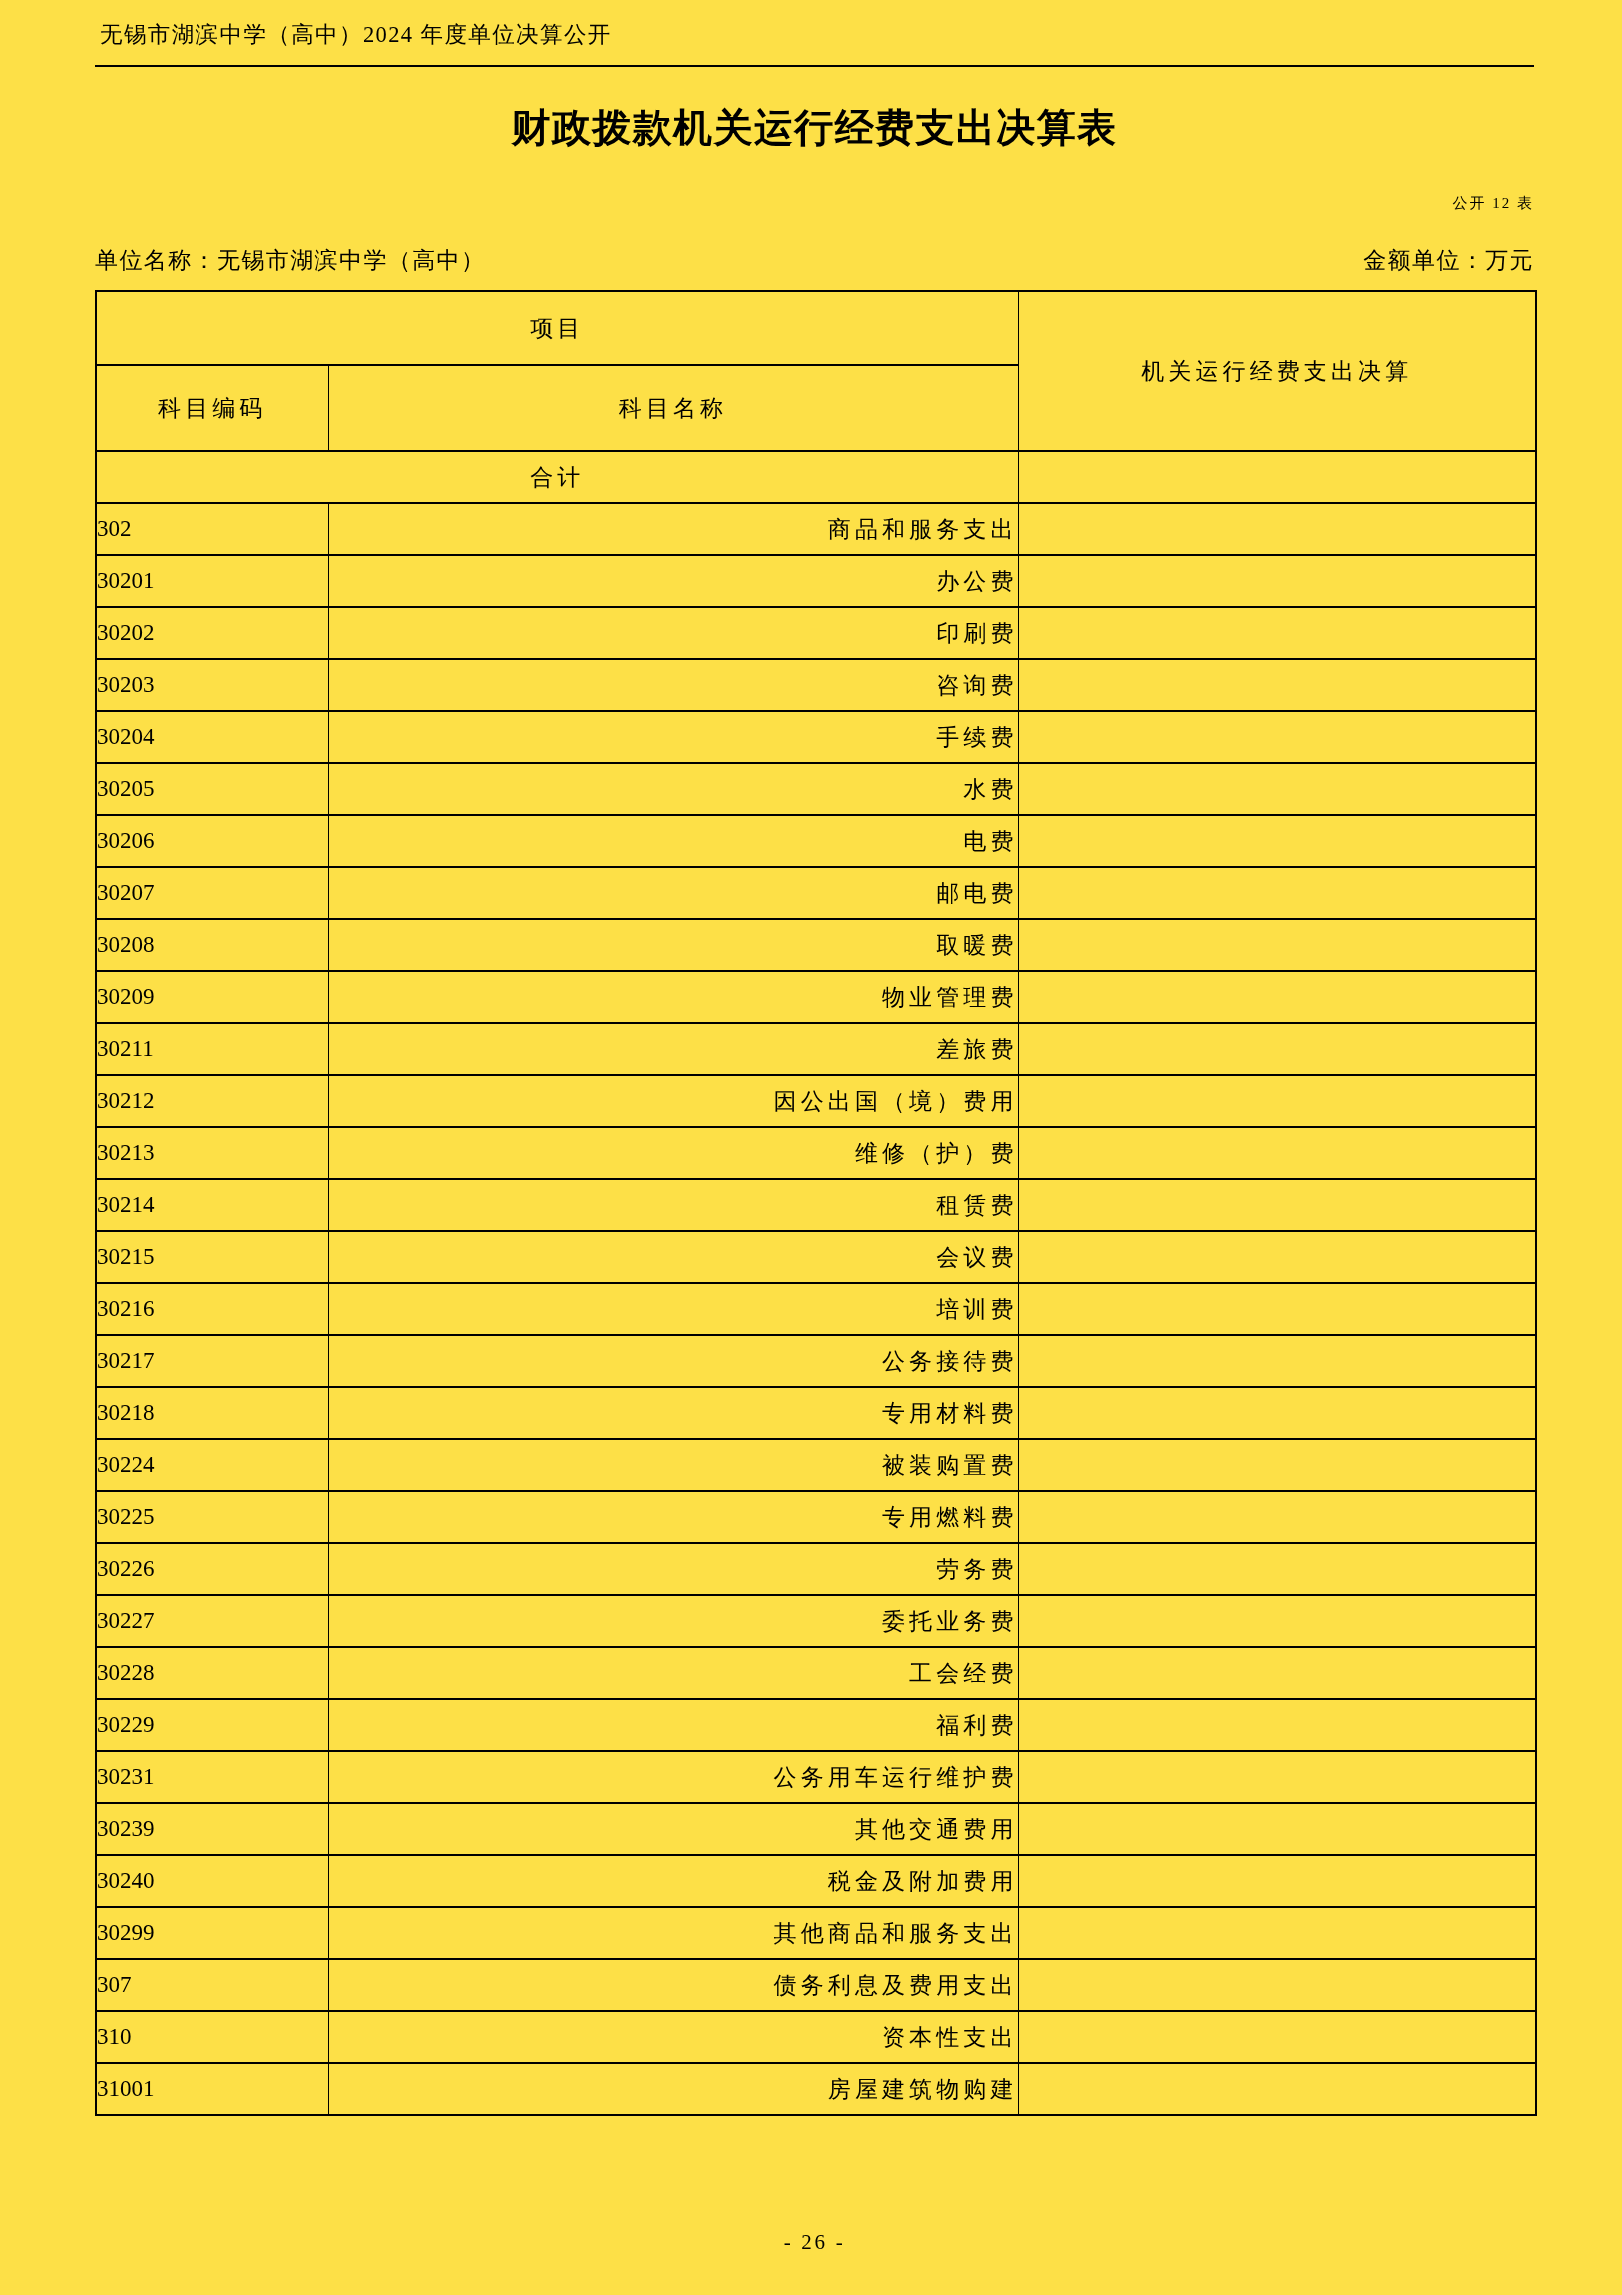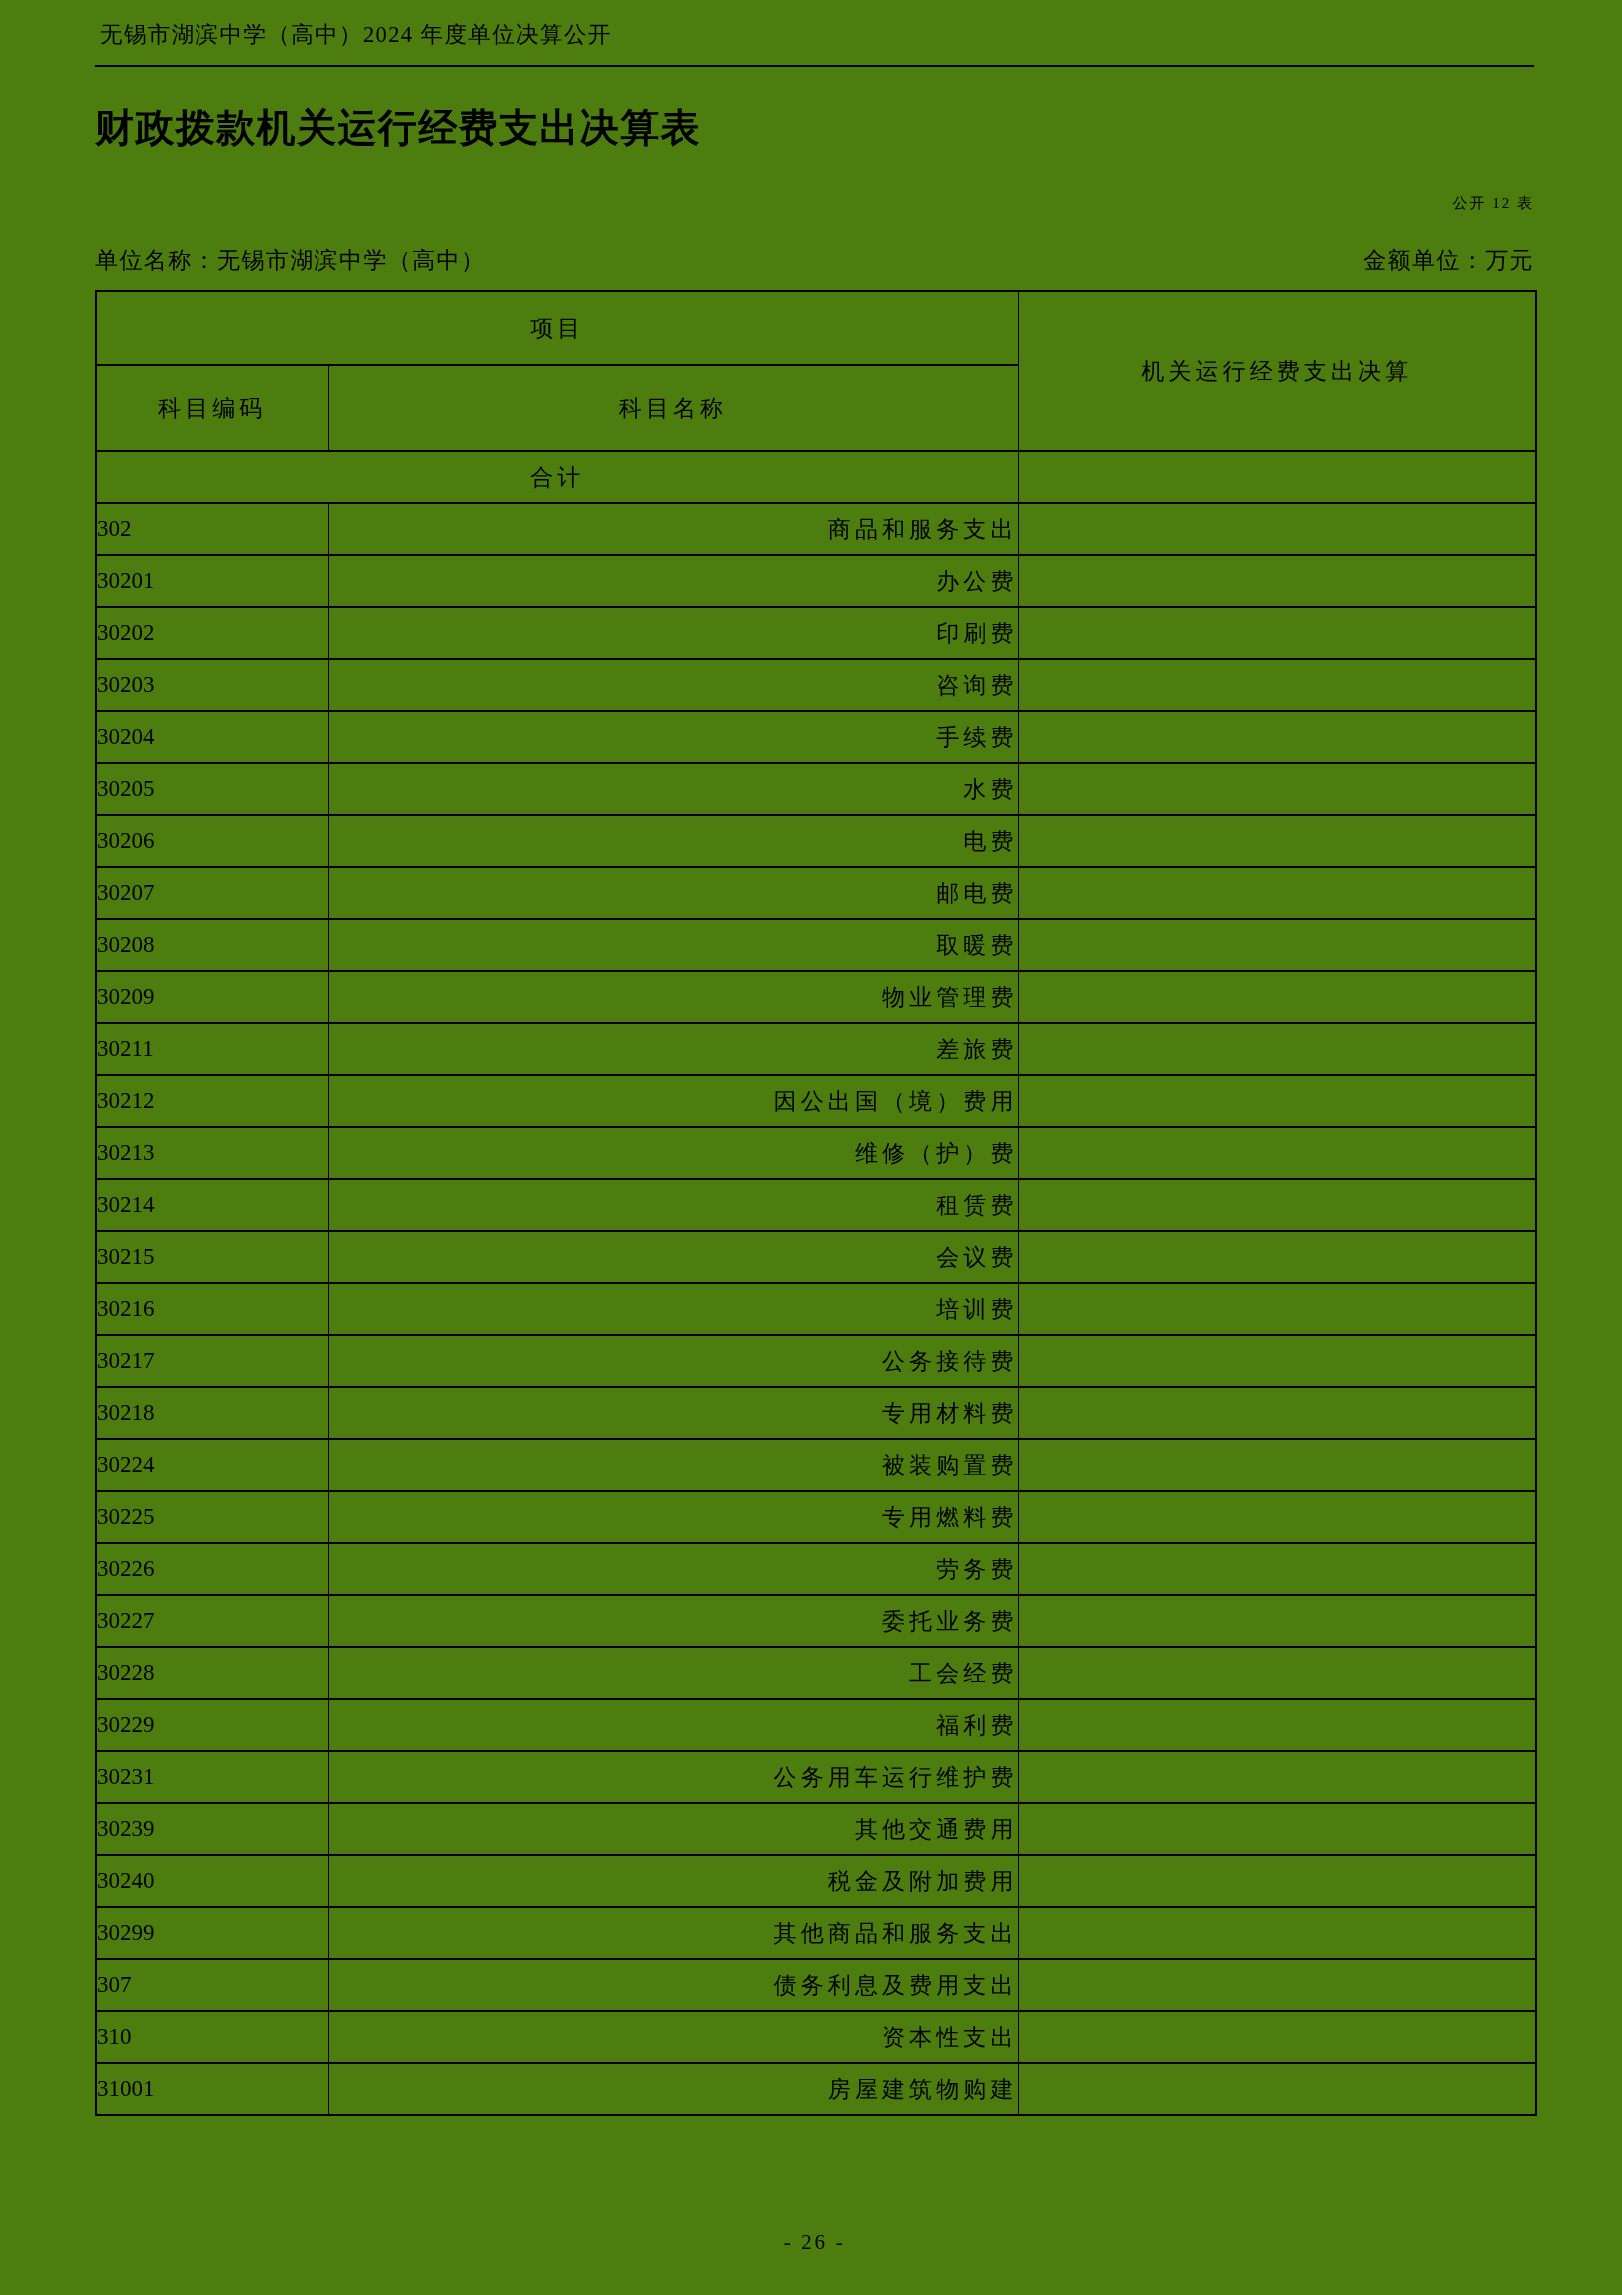--- a/index.html
+++ b/index.html
@@ -7,40 +7,40 @@
     padding: 0;
     background: #ffffff;
   }
   body {
     width: 1623px;
     height: 2295px;
     position: relative;
     font-family: "Liberation Serif", "DejaVu Serif", serif;
     color: #000000;
   }
-  .page { position: absolute; inset: 0; background: #4d7c0f; }
+  .page { position: absolute; inset: 0; background: #fde047; }
 
   .doc-header {
     position: absolute;
     left: 100px; top: 19px;
     font-size: 22.5px;
     letter-spacing: 1.4px;
     white-space: nowrap;
   }
   .header-rule {
     position: absolute;
     left: 95px; top: 65px;
     width: 1439px; height: 2px;
     background: #000000;
   }
   .title {
     position: absolute;
     left: 95px; top: 101px;
     width: 1439px;
-    text-align: left;
+    text-align: center;
     font-size: 39px;
     font-weight: 700;
     letter-spacing: 1.4px;
     white-space: nowrap;
   }
   .table-no {
     position: absolute;
     left: 95px; top: 194px;
     width: 1439px;
     text-align: right;

